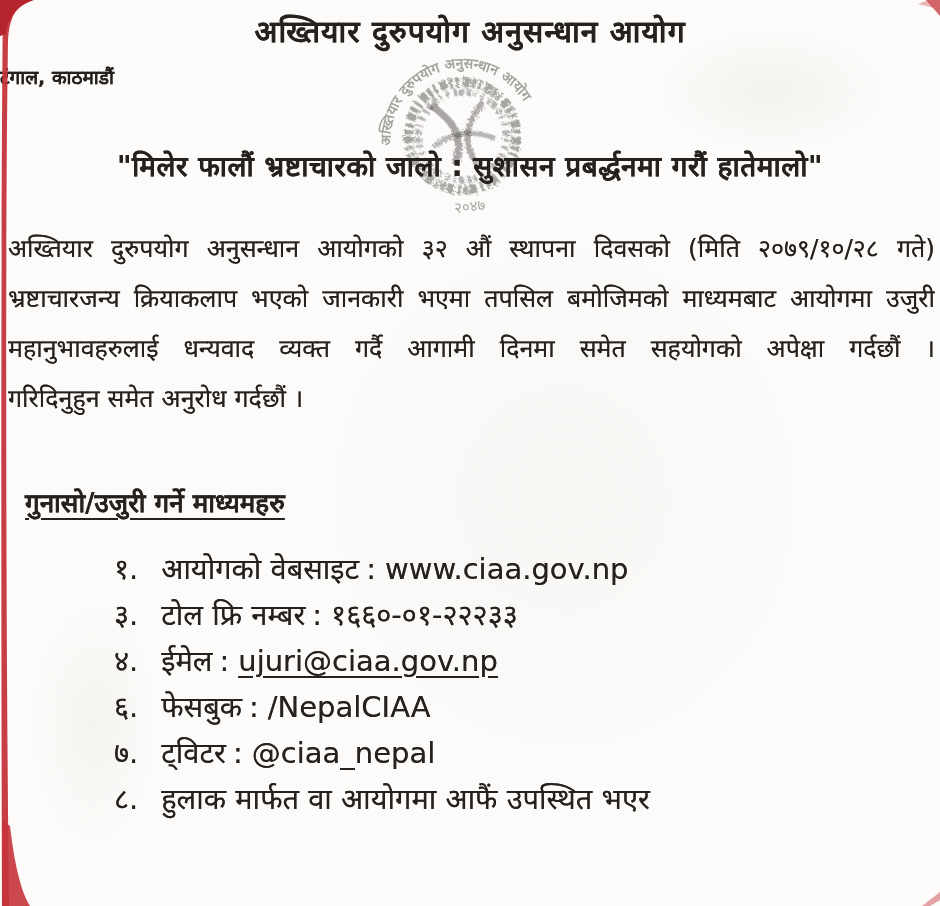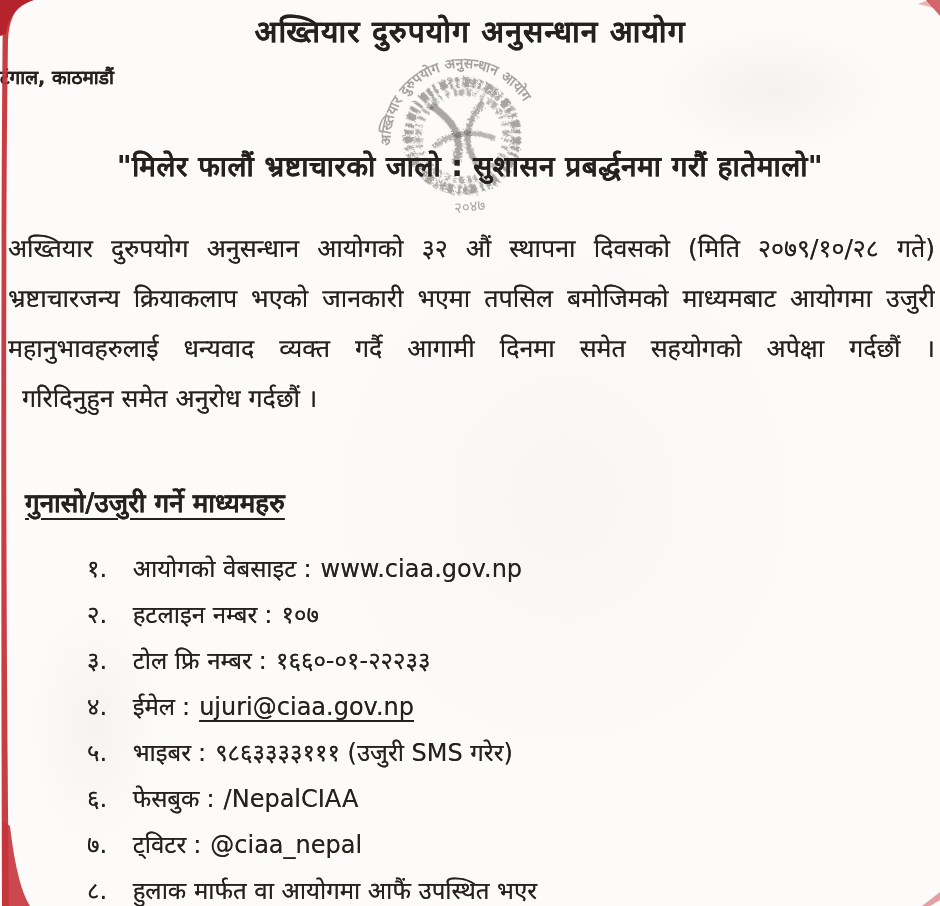--- a/index.html
+++ b/index.html
@@ -63,41 +63,41 @@
   }
   .para-line {
     height: 50px; line-height: 50px;
     font-size: 25px;
     text-align: justify;
     text-align-last: justify;
     text-shadow: 0 0 0.5px rgba(30,25,20,0.65);
     overflow: hidden;
     white-space: nowrap;
   }
-  .para-line.justify-off { text-align: left; text-align-last: left; padding-left: 14px; }
+  .para-line.justify-off { text-align: left; text-align-last: left; }
 
   
   .section-heading {
     position: absolute; top: 484px; left: 25px;
     font-size: 26px; font-weight: bold;
     text-decoration: underline;
     text-underline-offset: 6px;
     text-shadow: 0 0 0.5px rgba(30,25,20,0.65);
     z-index: 2;
   }
 
   
   .channels {
     position: absolute; top: 546px; left: 0; right: 0;
     z-index: 2;
   }
   .channel-item {
     height: 46px; line-height: 46px;
-    padding-left: 87px;
-    font-size: 24px;
+    padding-left: 114px;
+    font-size: 29px;
     white-space: nowrap;
     text-shadow: 0 0 0.5px rgba(30,25,20,0.65);
   }
   .channel-item .num {
     display: inline-block;
     min-width: 38px;
   }
   .channel-item .sep { padding: 0 9px 0 7px; }
   .channel-item .sep:empty { display: none; }
   .channel-item .val:empty { display: none; }
@@ -157,30 +157,24 @@
       <div class="para-line justify-off">गरिदिनुहुन समेत अनुरोध गर्दछौं ।</div>
     </div>
 
   <div class="section-heading">गुनासो/उजुरी गर्ने माध्यमहरु</div>
 
   <div class="channels">
       <div class="channel-item">
       <span class="num">१.</span><span class="lbl"> आयोगको वेबसाइट</span><span class="sep">:</span><span class="val">www.ciaa.gov.np</span>
     </div>
       <div class="channel-item">
-      <span class="num">२.</span><span class="lbl"> हटलाइन नम्बर</span><span class="sep">:</span><span class="val">१०७</span>
-    </div>
-      <div class="channel-item">
       <span class="num">३.</span><span class="lbl"> टोल फ्रि नम्बर</span><span class="sep">:</span><span class="val">१६६०-०१-२२२३३</span>
     </div>
       <div class="channel-item">
       <span class="num">४.</span><span class="lbl"> ईमेल</span><span class="sep">:</span><span class="val u">ujuri@ciaa.gov.np</span>
-    </div>
-      <div class="channel-item">
-      <span class="num">५.</span><span class="lbl"> भाइबर</span><span class="sep">:</span><span class="val">९८६३३३३१११ (उजुरी SMS गरेर)</span>
     </div>
       <div class="channel-item">
       <span class="num">६.</span><span class="lbl"> फेसबुक</span><span class="sep">:</span><span class="val">/NepalCIAA</span>
     </div>
       <div class="channel-item">
       <span class="num">७.</span><span class="lbl"> ट्विटर</span><span class="sep">:</span><span class="val">@ciaa_nepal</span>
     </div>
       <div class="channel-item">
       <span class="num">८.</span><span class="lbl"> हुलाक मार्फत वा आयोगमा आफैं उपस्थित भएर</span>
     </div>

